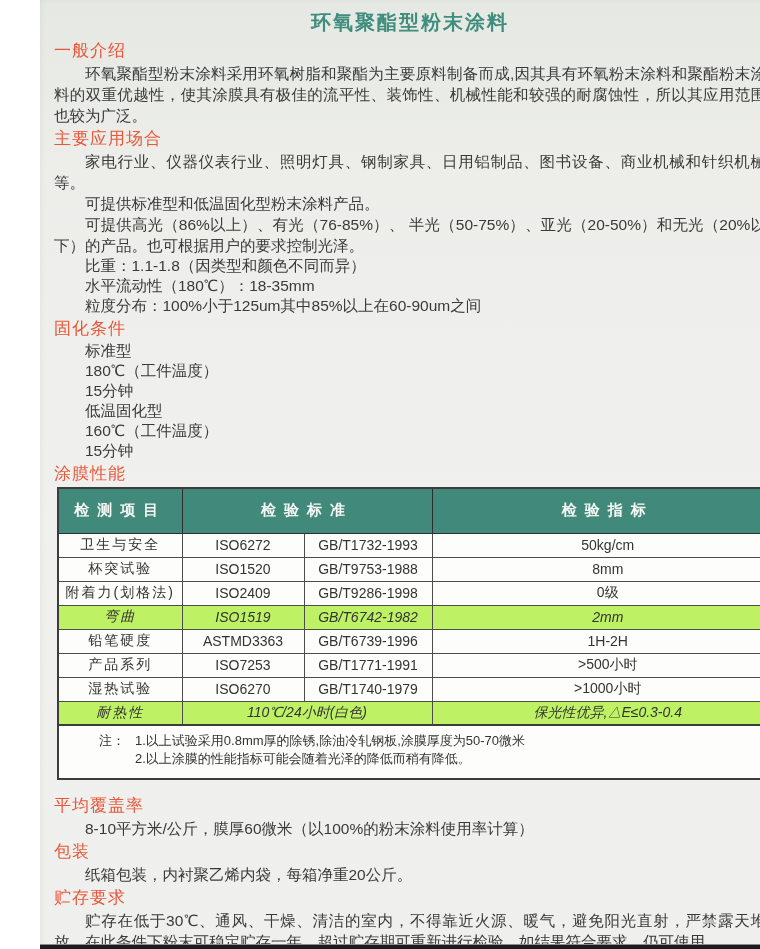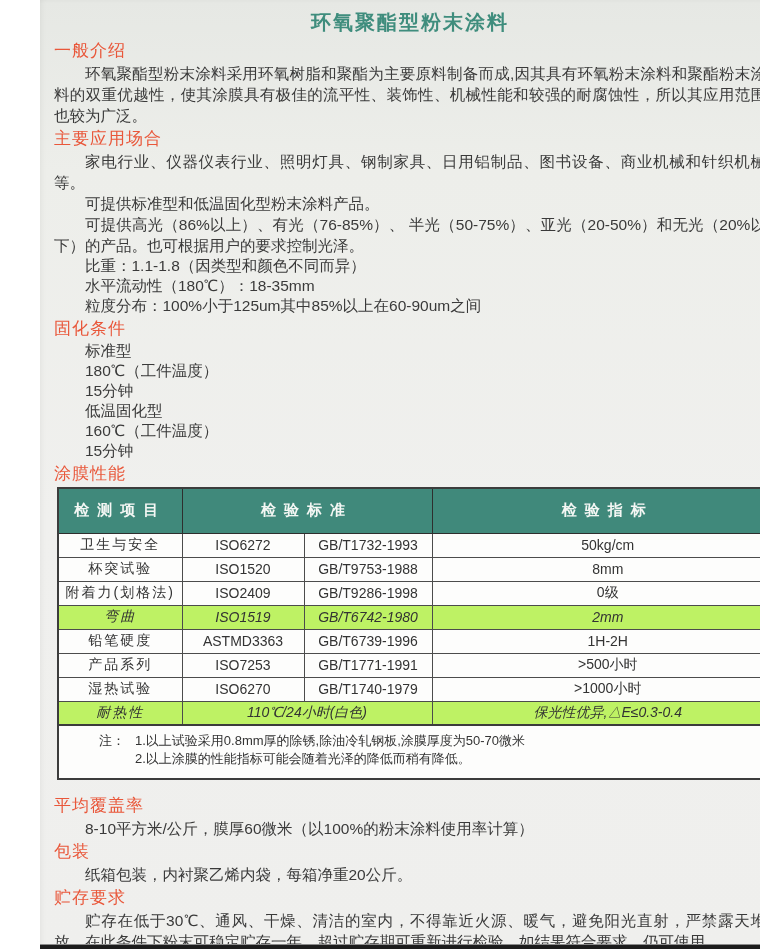--- a/index.html
+++ b/index.html
@@ -143,21 +143,21 @@
         </tr>
         <tr>
           <td class="col-item">附着力(划格法)</td>
           <td class="col-std1">ISO2409</td>
           <td class="col-std2">GB/T9286-1998</td>
           <td>0级</td>
         </tr>
         <tr class="hl">
           <td class="col-item">弯曲</td>
           <td class="col-std1">ISO1519</td>
-          <td class="col-std2">GB/T6742-1980</td>
+          <td class="col-std2">GB/T6742-1982</td>
           <td>2mm</td>
         </tr>
         <tr>
           <td class="col-item">铅笔硬度</td>
           <td class="col-std1">ASTMD3363</td>
           <td class="col-std2">GB/T6739-1996</td>
           <td>1H-2H</td>
         </tr>
         <tr>
           <td class="col-item">产品系列</td>

